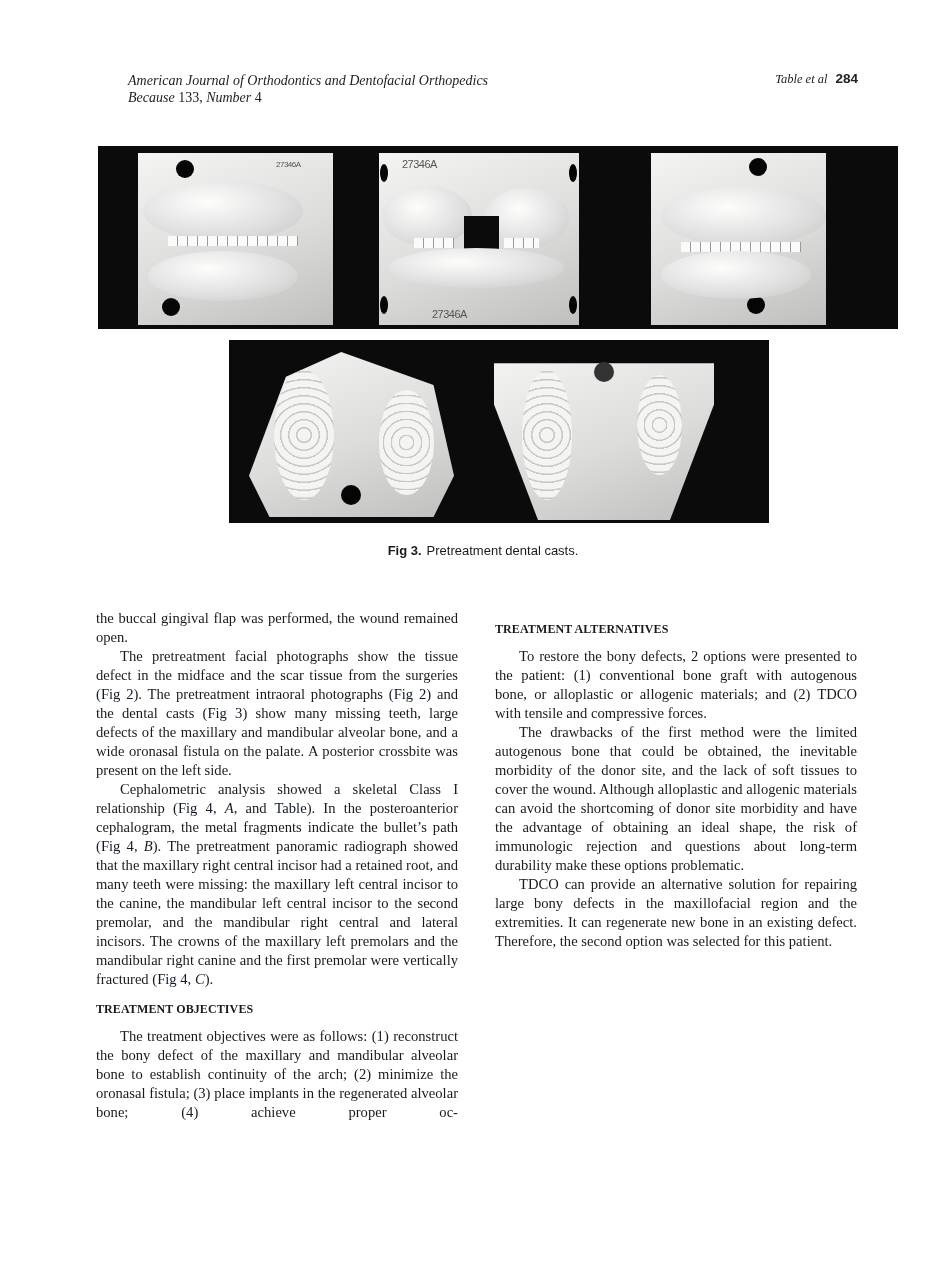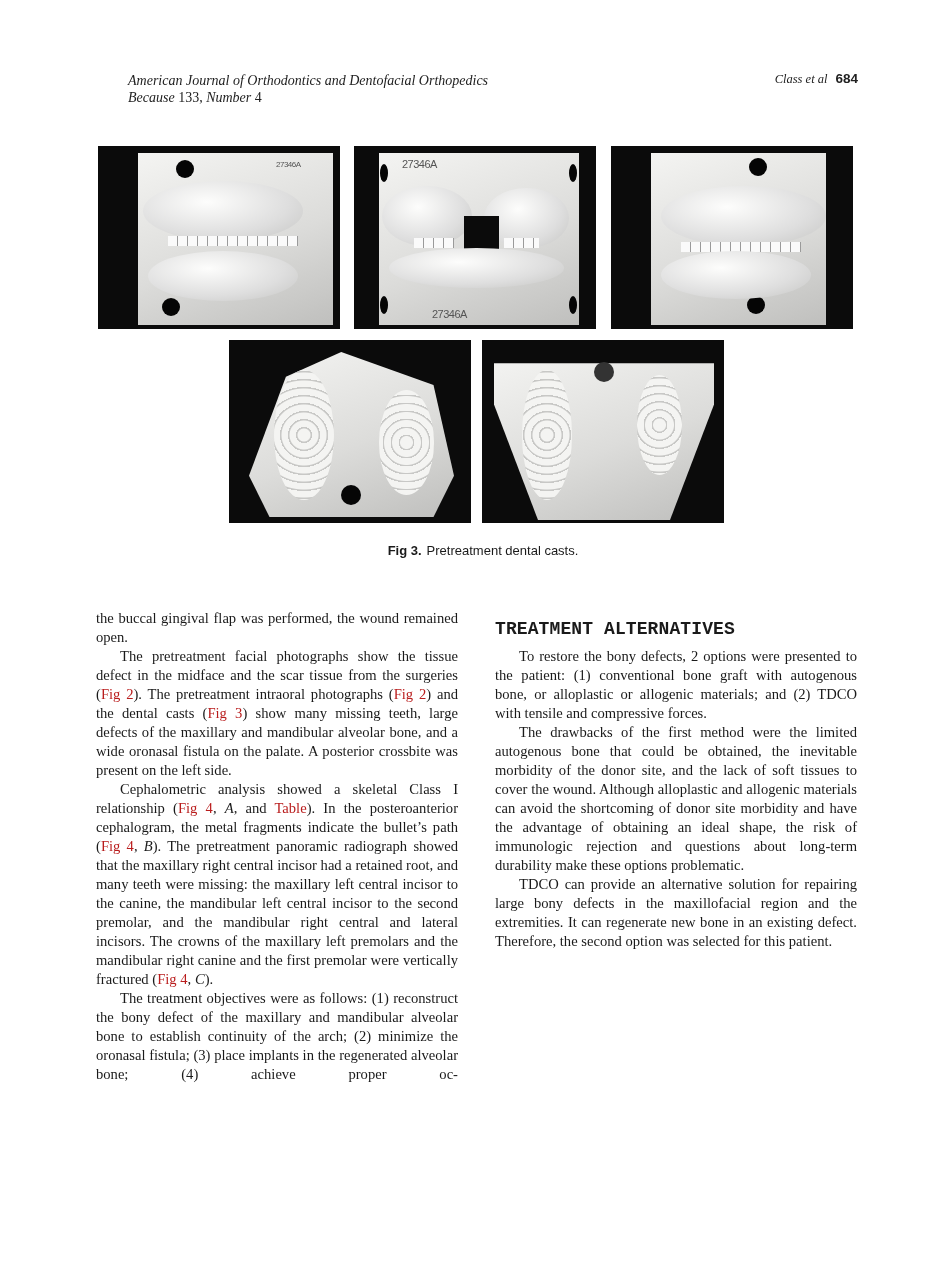--- a/index.html
+++ b/index.html
@@ -3,53 +3,53 @@
   <meta charset="utf-8">
   <style>
     html, body { margin: 0; padding: 0; background: #ffffff; }
     body { width: 950px; height: 1272px; position: relative; overflow: hidden; color: #1a1a1a; }
     .header-left { position: absolute; left: 96px; top: 72px; font-family: "Liberation Serif", serif; font-style: italic; font-size: 14px; line-height: 17px; color: #222; margin-left: 32px; }
     .header-left .upright { font-style: normal; }
     .header-right { position: absolute; right: 92px; top: 71px; font-size: 12.5px; color: #222; }
     .header-right .authors { font-family: "Liberation Serif", serif; font-style: italic; margin-right: 8px; }
     .header-right .page-num { font-family: "Liberation Sans", sans-serif; font-weight: bold; font-size: 13.5px; }
 
-    .photo { position: absolute; background: #0b0b0b; overflow: hidden; }
+    .photo { position: absolute; background: #0b0b0b; overflow: hidden; padding-left: 45px; }
     .cast { position: absolute; background: linear-gradient(160deg, #f4f4f2 0%, #dcdcda 55%, #bfbfbd 100%); }
     .dot { position: absolute; width: 18px; height: 18px; border-radius: 50%; background: #050505; }
     .lbl { position: absolute; font-family: "Liberation Sans", sans-serif; font-size: 11px; color: #555; letter-spacing: -0.5px; }
     .teeth { position: absolute; height: 10px; background: repeating-linear-gradient(90deg, #fafafa 0 9px, #9a9a9a 9px 10px); }
     .gum { position: absolute; border-radius: 50%; background: radial-gradient(ellipse at 40% 35%, #fdfdfc 0%, #dedede 60%, #c4c4c2 100%); }
 
     .caption { position: absolute; left: 8px; width: 950px; top: 543px; text-align: center; font-family: "Liberation Sans", sans-serif; font-size: 13px; color: #1a1a1a; }
     .caption b { font-weight: bold; margin-right: 5px; }
 
     .col { position: absolute; top: 609px; width: 362px; font-family: "Liberation Serif", serif; font-size: 14.6px; line-height: 19px; text-align: justify; hyphens: manual; }
     .col.left { left: 96px; }
     .col.right { left: 495px; }
     .col p { margin: 0; text-indent: 24px; }
     .col p.noindent { text-indent: 0; }
-    .col h3 { font-family: Liberation Mono, monospace; font-weight: bold; font-size: 18px; margin: 11px 0 8px 0; letter-spacing: 0.1px; }
-    .ref { color: #b91c1c; }
+    .col h3 { font-family: Liberation Serif, serif; font-weight: bold; font-size: 12px; margin: 11px 0 8px 0; letter-spacing: 0.1px; }
+    .ref { color: #0f172a; }
     .ital { font-style: italic; }
   </style>
 </head>
 <body>
 
 <div class="header-left">
   <div>American Journal of Orthodontics and Dentofacial Orthopedics</div>
   <div>
     <span>Because</span>
     <span class="upright">133,</span>
     <span>Number</span>
     <span class="upright">4</span>
   </div>
 </div>
 <div class="header-right">
-  <span class="authors">Class et al</span><span class="page-num">684</span>
+  <span class="authors">Table et al</span><span class="page-num">284</span>
 </div>
 
 <div class="photo" style="left:98px; top:146px; width:242px; height:183px;">
   <div class="cast" style="left:40px; top:7px; width:195px; height:172px;"></div>
   <div class="dot" style="left:78px; top:14px;"></div>
   <div class="dot" style="left:64px; top:152px;"></div>
   <div class="lbl" style="left:178px; top:14px; font-size:8px;">27346A</div>
   <div class="gum" style="left:45px; top:35px; width:160px; height:60px;"></div>
   <div class="teeth" style="left:70px; top:90px; width:130px;"></div>
   <div class="gum" style="left:50px; top:105px; width:150px; height:50px;"></div>
@@ -95,20 +95,21 @@
 </div>
 
 <div class="caption">
   <b>Fig 3.</b><span>Pretreatment dental casts.</span>
 </div>
 
 <div class="col left">
   <p class="noindent">the buccal gingival flap was performed, the wound remained open.</p>
   <p><span>The pretreatment facial photographs show the tissue defect in the midface and the scar tissue from the surgeries (</span><span class="ref">Fig 2</span><span>). The pretreatment intraoral photo­graphs (</span><span class="ref">Fig 2</span><span>) and the dental casts (</span><span class="ref">Fig 3</span><span>) show many missing teeth, large defects of the maxillary and man­dibular alveolar bone, and a wide oronasal fistula on the palate. A posterior crossbite was present on the left side.</span></p>
   <p><span>Cephalometric analysis showed a skeletal Class I relationship (</span><span class="ref">Fig 4</span><span>, </span><span class="ital">A</span><span>, and </span><span class="ref">Table</span><span>). In the posteroanterior cephalogram, the metal fragments indicate the bullet’s path (</span><span class="ref">Fig 4</span><span>, </span><span class="ital">B</span><span>). The pretreatment panoramic radiograph showed that the maxillary right central incisor had a retained root, and many teeth were missing: the max­illary left central incisor to the canine, the mandibular left central incisor to the second premolar, and the mandibular right central and lateral incisors. The crowns of the maxillary left premolars and the mandib­ular right canine and the first premolar were vertically fractured (</span><span class="ref">Fig 4</span><span>, </span><span class="ital">C</span><span>).</span></p>
+  <h3>TREATMENT OBJECTIVES</h3>
   <p style="text-align-last: justify;">The treatment objectives were as follows: (1) re­construct the bony defect of the maxillary and mandib­ular alveolar bone to establish continuity of the arch; (2) minimize the oronasal fistula; (3) place implants in the regenerated alveolar bone; (4) achieve proper oc-</p>
 </div>
 
 <div class="col right">
   <h3>TREATMENT ALTERNATIVES</h3>
   <p>To restore the bony defects, 2 options were pre­sented to the patient: (1) conventional bone graft with autogenous bone, or alloplastic or allogenic materials; and (2) TDCO with tensile and compressive forces.</p>
   <p>The drawbacks of the first method were the limited autogenous bone that could be obtained, the inevitable morbidity of the donor site, and the lack of soft tissues to cover the wound. Although alloplastic and allogenic materials can avoid the shortcoming of donor site morbidity and have the advantage of obtaining an ideal shape, the risk of immunologic rejection and questions about long-term durability make these options prob­lematic.</p>
   <p>TDCO can provide an alternative solution for re­pairing large bony defects in the maxillofacial region and the extremities. It can regenerate new bone in an existing defect. Therefore, the second option was se­lected for this patient.</p>
 </div>
 

